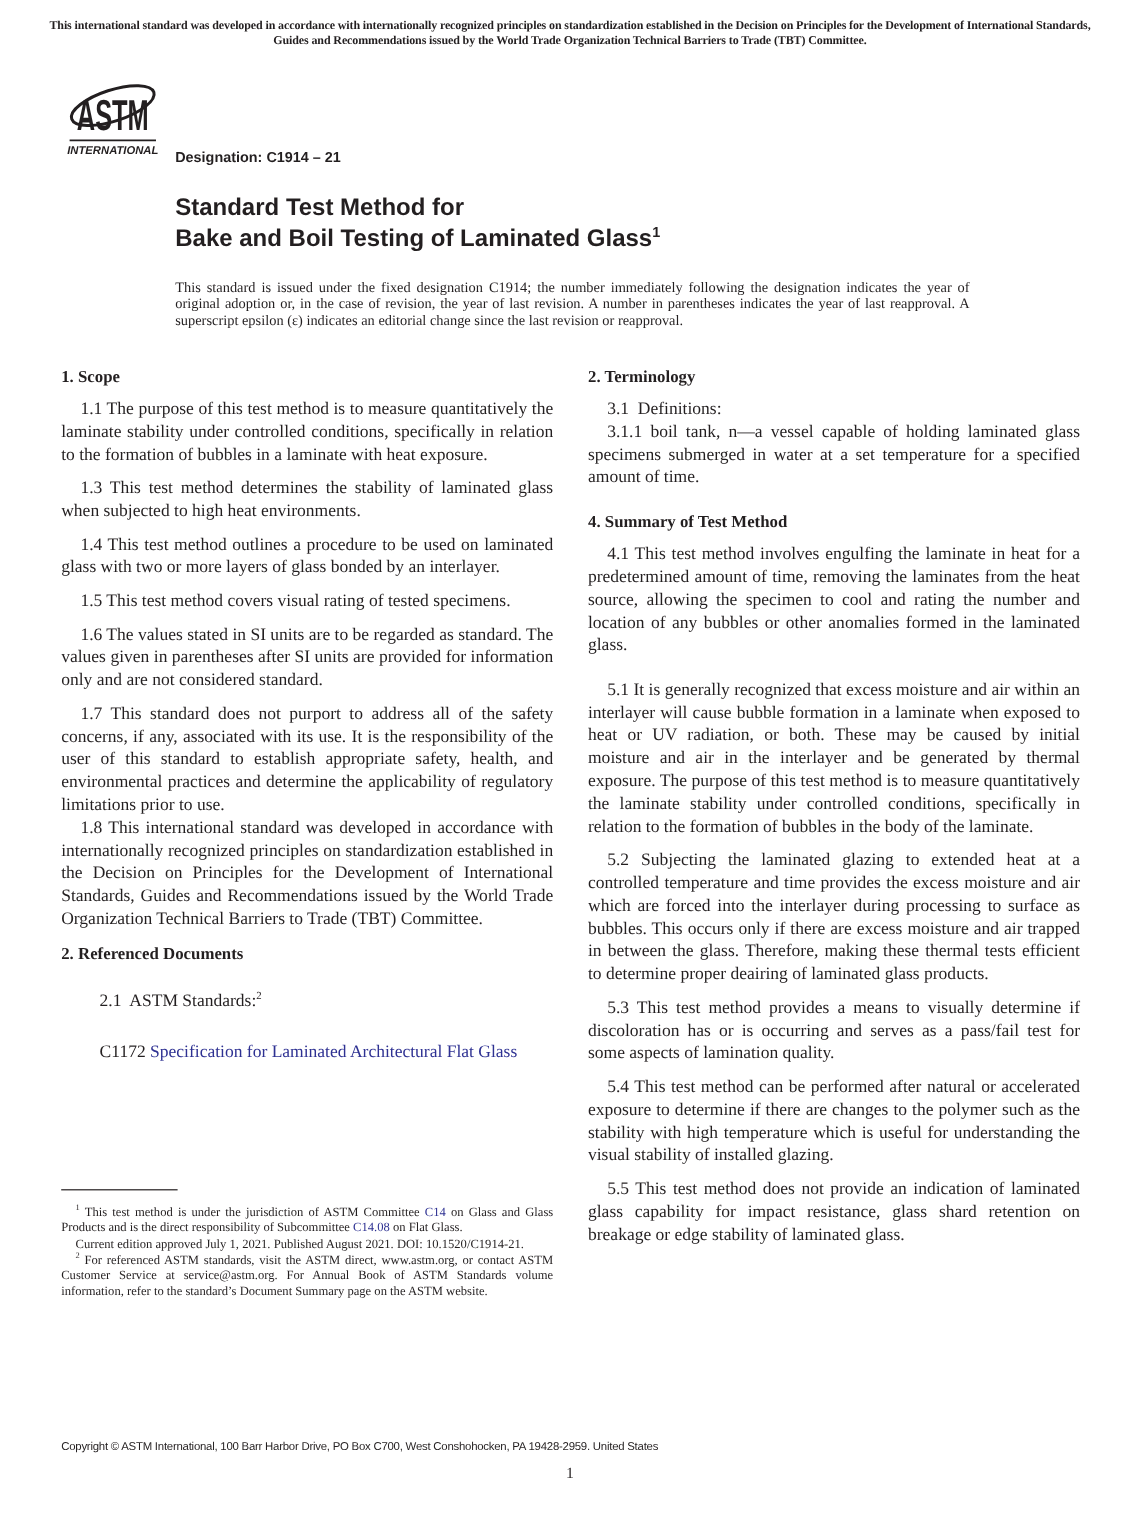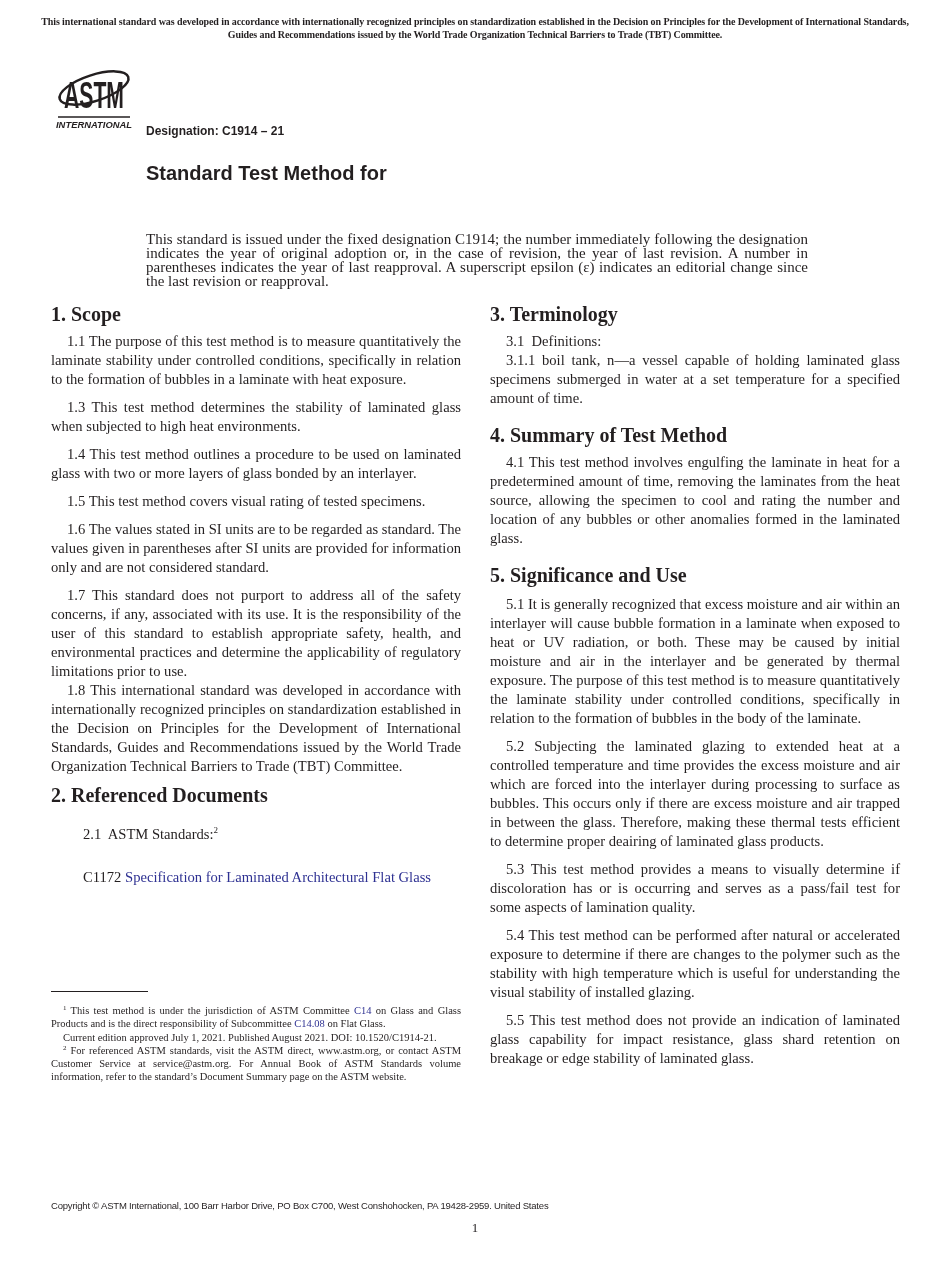--- a/index.html
+++ b/index.html
@@ -19,30 +19,30 @@
     position: absolute; left: 146px; top: 76px;
     font-family: "Liberation Sans", sans-serif; font-weight: bold; font-size: 12px; margin-top: 48px;
   }
   .title {
     position: absolute; left: 146px; top: 160px;
     font-family: "Liberation Sans", sans-serif; font-weight: bold; font-size: 20px; line-height: 26px;
   }
   .title sup { font-size: 12px; vertical-align: super; line-height: 0; }
   .issue-note {
     position: absolute; left: 146px; top: 232px; width: 662px;
-    font-size: 15px; line-height: 14px; text-align: justify;
+    font-size: 12px; line-height: 14px; text-align: justify;
   }
   .col {
     position: absolute; top: 305px; width: 410px;
     font-size: 14.6px; line-height: 19px; text-align: justify;
   }
   .col.left { left: 51px; }
   .col.right { left: 490px; }
   .col h2 {
-    font-size: 20px; font-weight: bold; margin: 0 0 8px 0; line-height: 19px;
+    font-size: 14px; font-weight: bold; margin: 0 0 8px 0; line-height: 19px;
   }
   .col p { margin: 0 0 9px 0; text-indent: 16px; }
   .col p.tight { margin-bottom: 0; }
   .col .sec { margin-bottom: 18px; }
   .it { }
   a.link { color: #2e3192; text-decoration: none; }
   .refline { padding-left: 16px; text-indent: 0; margin: 0; }
   .refline sup, .col sup { font-size: 9px; line-height: 0; }
   .fn-rule {
     position: absolute; left: 51px; top: 991px; width: 97px; border-top: 1px solid #231f20;
@@ -72,20 +72,21 @@
     <text x="41" y="50" text-anchor="middle" font-family="Liberation Sans, sans-serif" font-weight="bold" font-size="36" fill="#231f20" textLength="60" lengthAdjust="spacingAndGlyphs">ASTM</text>
     <line x1="5" y1="59" x2="77" y2="59" stroke="#231f20" stroke-width="1.5"></line>
     <text x="41" y="70" text-anchor="middle" font-family="Liberation Sans, sans-serif" font-weight="bold" font-style="italic" font-size="9.5" fill="#231f20" textLength="76" lengthAdjust="spacingAndGlyphs">INTERNATIONAL</text>
   </svg>
 </div>
 
 <div class="designation">Designation: C1914 – 21</div>
 
 <div class="title">
   <div>Standard Test Method for</div>
+  <div><span>Bake and Boil Testing of Laminated Glass</span><sup>1</sup></div>
 </div>
 
 <div class="issue-note">This standard is issued under the fixed designation C1914; the number immediately following the designation indicates the year of original adoption or, in the case of revision, the year of last revision. A number in parentheses indicates the year of last reapproval. A superscript epsilon (ε) indicates an editorial change since the last revision or reapproval.</div>
 
 <div class="col left">
   <div class="sec">
     <h2>1. Scope</h2>
     <p>1.1 The purpose of this test method is to measure quantitatively the laminate stability under controlled conditions, specifically in relation to the formation of bubbles in a laminate with heat exposure.</p>
     <p>1.3 This test method determines the stability of laminated glass when subjected to high heat environments.</p>
     <p>1.4 This test method outlines a procedure to be used on laminated glass with two or more layers of glass bonded by an interlayer.</p>
@@ -104,30 +105,29 @@
 <div class="fn-rule"></div>
 
 <div class="footnotes">
   <p><sup>1</sup><span> This test method is under the jurisdiction of ASTM Committee </span><a class="link">C14</a><span> on Glass and Glass Products and is the direct responsibility of Subcommittee </span><a class="link">C14.08</a><span> on Flat Glass.</span></p>
   <p>Current edition approved July 1, 2021. Published August 2021. DOI: 10.1520/C1914-21.</p>
   <p><sup>2</sup><span> For referenced ASTM standards, visit the ASTM direct, www.astm.org, or contact ASTM Customer Service at service@astm.org. For </span><span class="it">Annual Book of ASTM Standards</span><span> volume information, refer to the standard’s Document Summary page on the ASTM website.</span></p>
 </div>
 
 <div class="col right">
   <div class="sec">
-    <h2>3. Terminology</h2>
+    <h2>2. Terminology</h2>
     <p style="margin-bottom:0;"><span>3.1</span>&nbsp; <span class="it">Definitions:</span></p>
     <p><span>3.1.1</span> <span class="it">boil tank, n</span><span>—a vessel capable of holding laminated glass specimens submerged in water at a set temperature for a specified amount of time.</span></p>
   </div>
   <div class="sec">
     <h2>4. Summary of Test Method</h2>
     <p>4.1 This test method involves engulfing the laminate in heat for a predetermined amount of time, removing the laminates from the heat source, allowing the specimen to cool and rating the number and location of any bubbles or other anomalies formed in the laminated glass.</p>
   </div>
   <div>
-    <h2 style="margin-bottom:10px;">5. Significance and Use</h2>
     <p>5.1 It is generally recognized that excess moisture and air within an interlayer will cause bubble formation in a laminate when exposed to heat or UV radiation, or both. These may be caused by initial moisture and air in the interlayer and be generated by thermal exposure. The purpose of this test method is to measure quantitatively the laminate stability under controlled conditions, specifically in relation to the formation of bubbles in the body of the laminate.</p>
     <p>5.2 Subjecting the laminated glazing to extended heat at a controlled temperature and time provides the excess moisture and air which are forced into the interlayer during processing to surface as bubbles. This occurs only if there are excess moisture and air trapped in between the glass. Therefore, making these thermal tests efficient to determine proper deairing of laminated glass products.</p>
     <p>5.3 This test method provides a means to visually determine if discoloration has or is occurring and serves as a pass/fail test for some aspects of lamination quality.</p>
     <p>5.4 This test method can be performed after natural or accelerated exposure to determine if there are changes to the polymer such as the stability with high temperature which is useful for understanding the visual stability of installed glazing.</p>
     <p>5.5 This test method does not provide an indication of laminated glass capability for impact resistance, glass shard retention on breakage or edge stability of laminated glass.</p>
   </div>
 </div>
 
 <div class="copyright">Copyright © ASTM International, 100 Barr Harbor Drive, PO Box C700, West Conshohocken, PA 19428-2959. United States</div>
 <div class="page-num">1</div>

